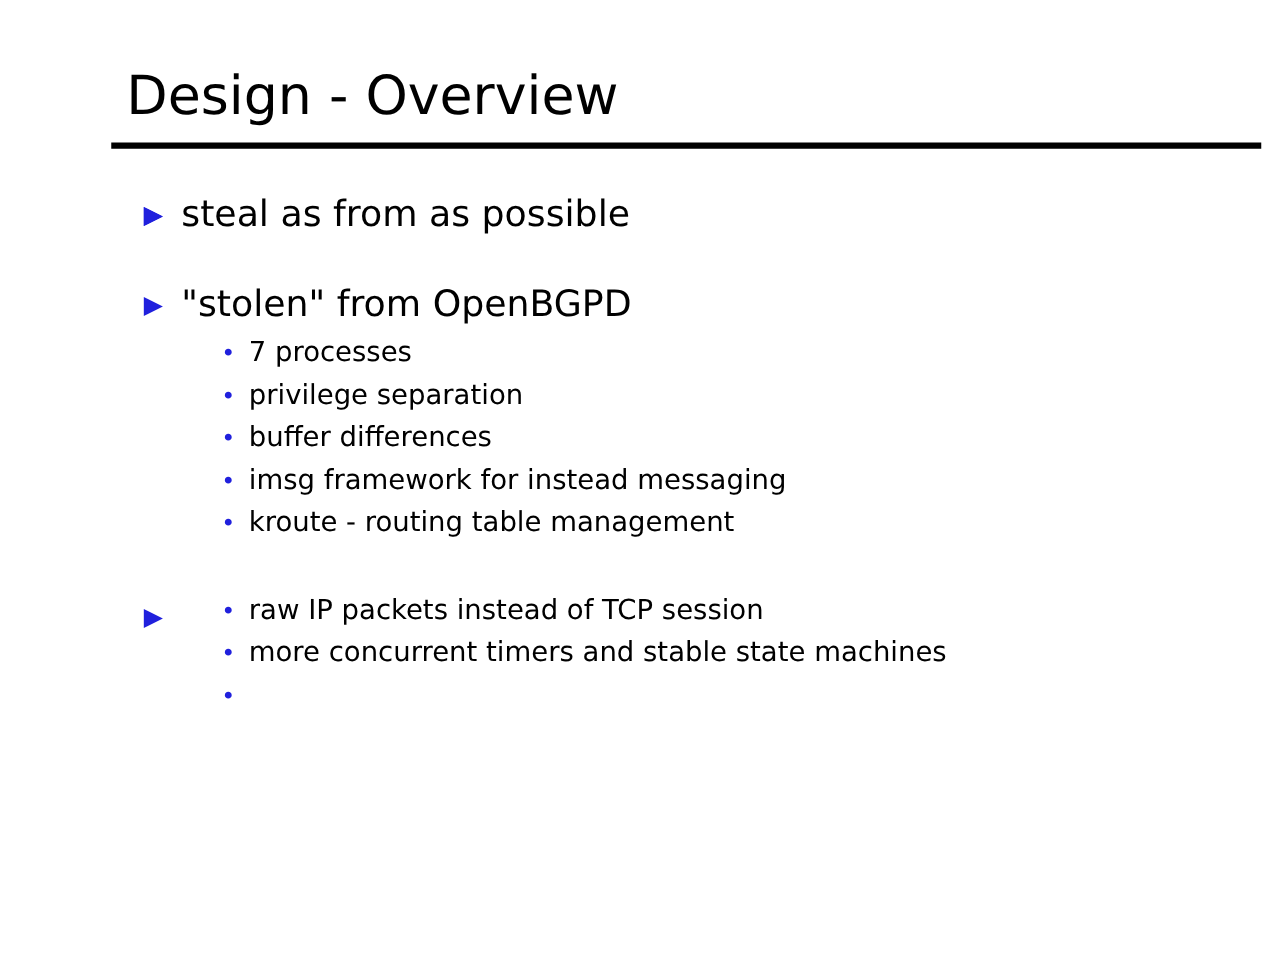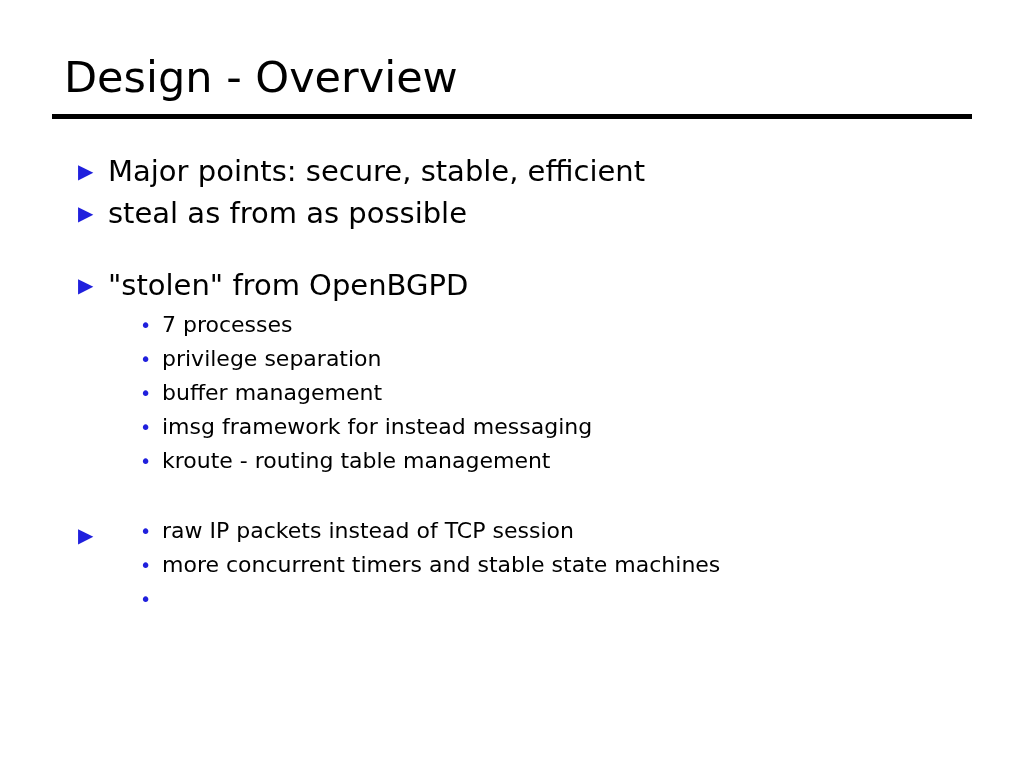--- a/index.html
+++ b/index.html
@@ -11,20 +11,21 @@
     height: 768px;
     background: #ffffff;
     font-family: "DejaVu Sans", sans-serif;
     overflow: hidden;
   }
   .slide {
     position: relative;
     width: 936px;
     height: 768px;
     box-sizing: border-box;
+    margin-left: 37px;
   }
   .slide-title {
     position: absolute;
     left: 64px;
     top: 52px;
     font-size: 43px;
     font-weight: normal;
     color: #000000;
     letter-spacing: 0px;
     white-space: nowrap;
@@ -93,21 +94,20 @@
 <div class="slide">
 
   <div class="slide-title">Design - Overview</div>
   <div class="title-rule"></div>
 
   <div class="content">
 
     <ul class="lvl1">
       <li>
         <span class="marker">▶</span>
-        <span class="txt">Major points: secure, stable, efficient</span>
       </li>
       <li>
         <span class="marker">▶</span>
         <span class="txt">steal as from as possible</span>
       </li>
     </ul>
 
     <div class="gap-md"></div>
 
     <ul class="lvl1">
@@ -118,21 +118,21 @@
           <li>
             <span class="marker">•</span>
             <span class="txt">7 processes</span>
           </li>
           <li>
             <span class="marker">•</span>
             <span class="txt">privilege separation</span>
           </li>
           <li>
             <span class="marker">•</span>
-            <span class="txt">buffer management</span>
+            <span class="txt">buffer differences</span>
           </li>
           <li>
             <span class="marker">•</span>
             <span class="txt">imsg framework for instead messaging</span>
           </li>
           <li>
             <span class="marker">•</span>
             <span class="txt">kroute - routing table management</span>
           </li>
         </ul>

